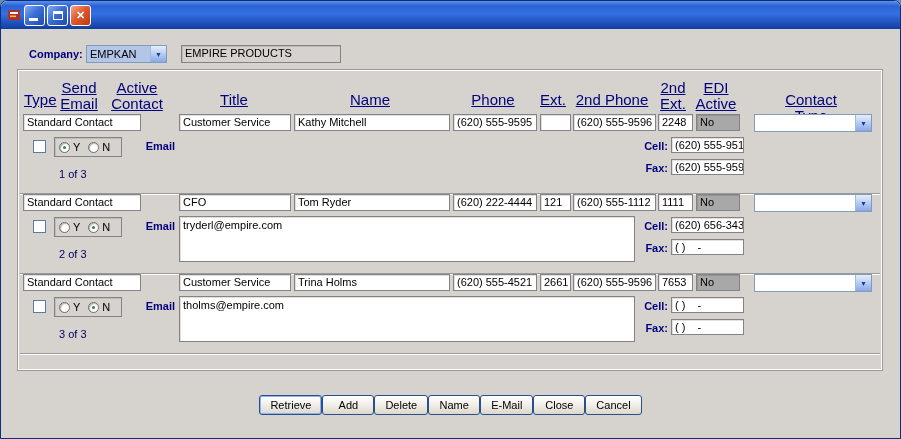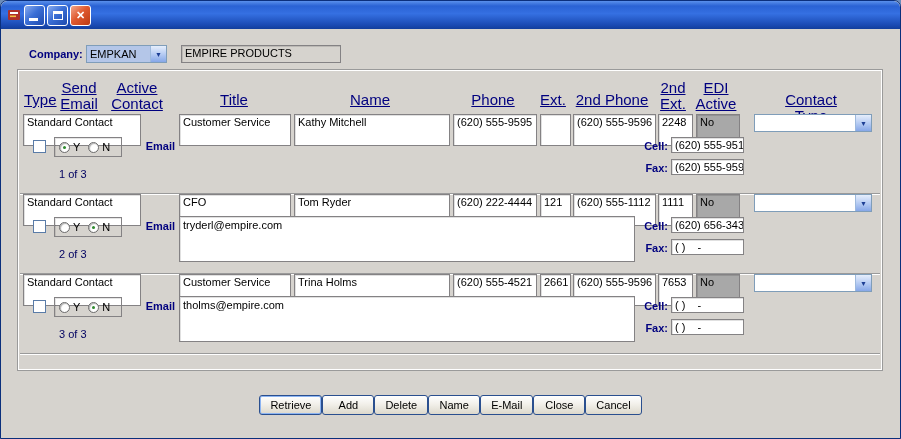--- a/index.html
+++ b/index.html
@@ -21,21 +21,21 @@
         cursor:default; color:#fff; font-size:11px; font-weight:bold; }
   .tb.minmax { background:linear-gradient(135deg,#8aacee 0%,#3b6fd6 45%,#1e4aae 100%); }
   .tb.close  { background:linear-gradient(135deg,#f2a88c 0%,#e05a30 45%,#bc3a12 100%); }
   .glyph-min { position:absolute; left:4px; bottom:4px; width:9px; height:3px; background:#fff; }
   .glyph-max { width:10px; height:9px; border:1px solid #fff; border-top-width:3px; }
 
   .win-body { position:relative; height:410px; }
 
   
   .blue-label { color:#00007f; font-weight:bold; font-size:11px; position:absolute; }
-  .field { position:absolute; background:#fff; border:1px solid #848284; height:32px;
+  .field { position:absolute; background:#fff; border:1px solid #848284; height:17px;
            padding:1px 3px; font-size:11px; line-height:13px; white-space:pre; overflow:hidden;
            box-shadow:inset 1px 1px 0 rgba(0,0,0,0.12); }
   .combo { position:absolute; background:#fff; border:1px solid #7f9db9; height:18px;
            display:flex; align-items:stretch; overflow:hidden; }
   .combo .val { flex:1; padding:1px 3px; line-height:14px; white-space:pre; overflow:hidden; }
   .combo .val.sel { background:#b4c6e8; }
   .combo-arrow { width:16px; display:flex; align-items:center; justify-content:center;
                  font-size:7px; color:#1c3e94; border-left:1px solid #9db9dd;
                  background:linear-gradient(180deg,#e6eefc 0%,#bcd0f4 45%,#86a7e8 100%); }
 

